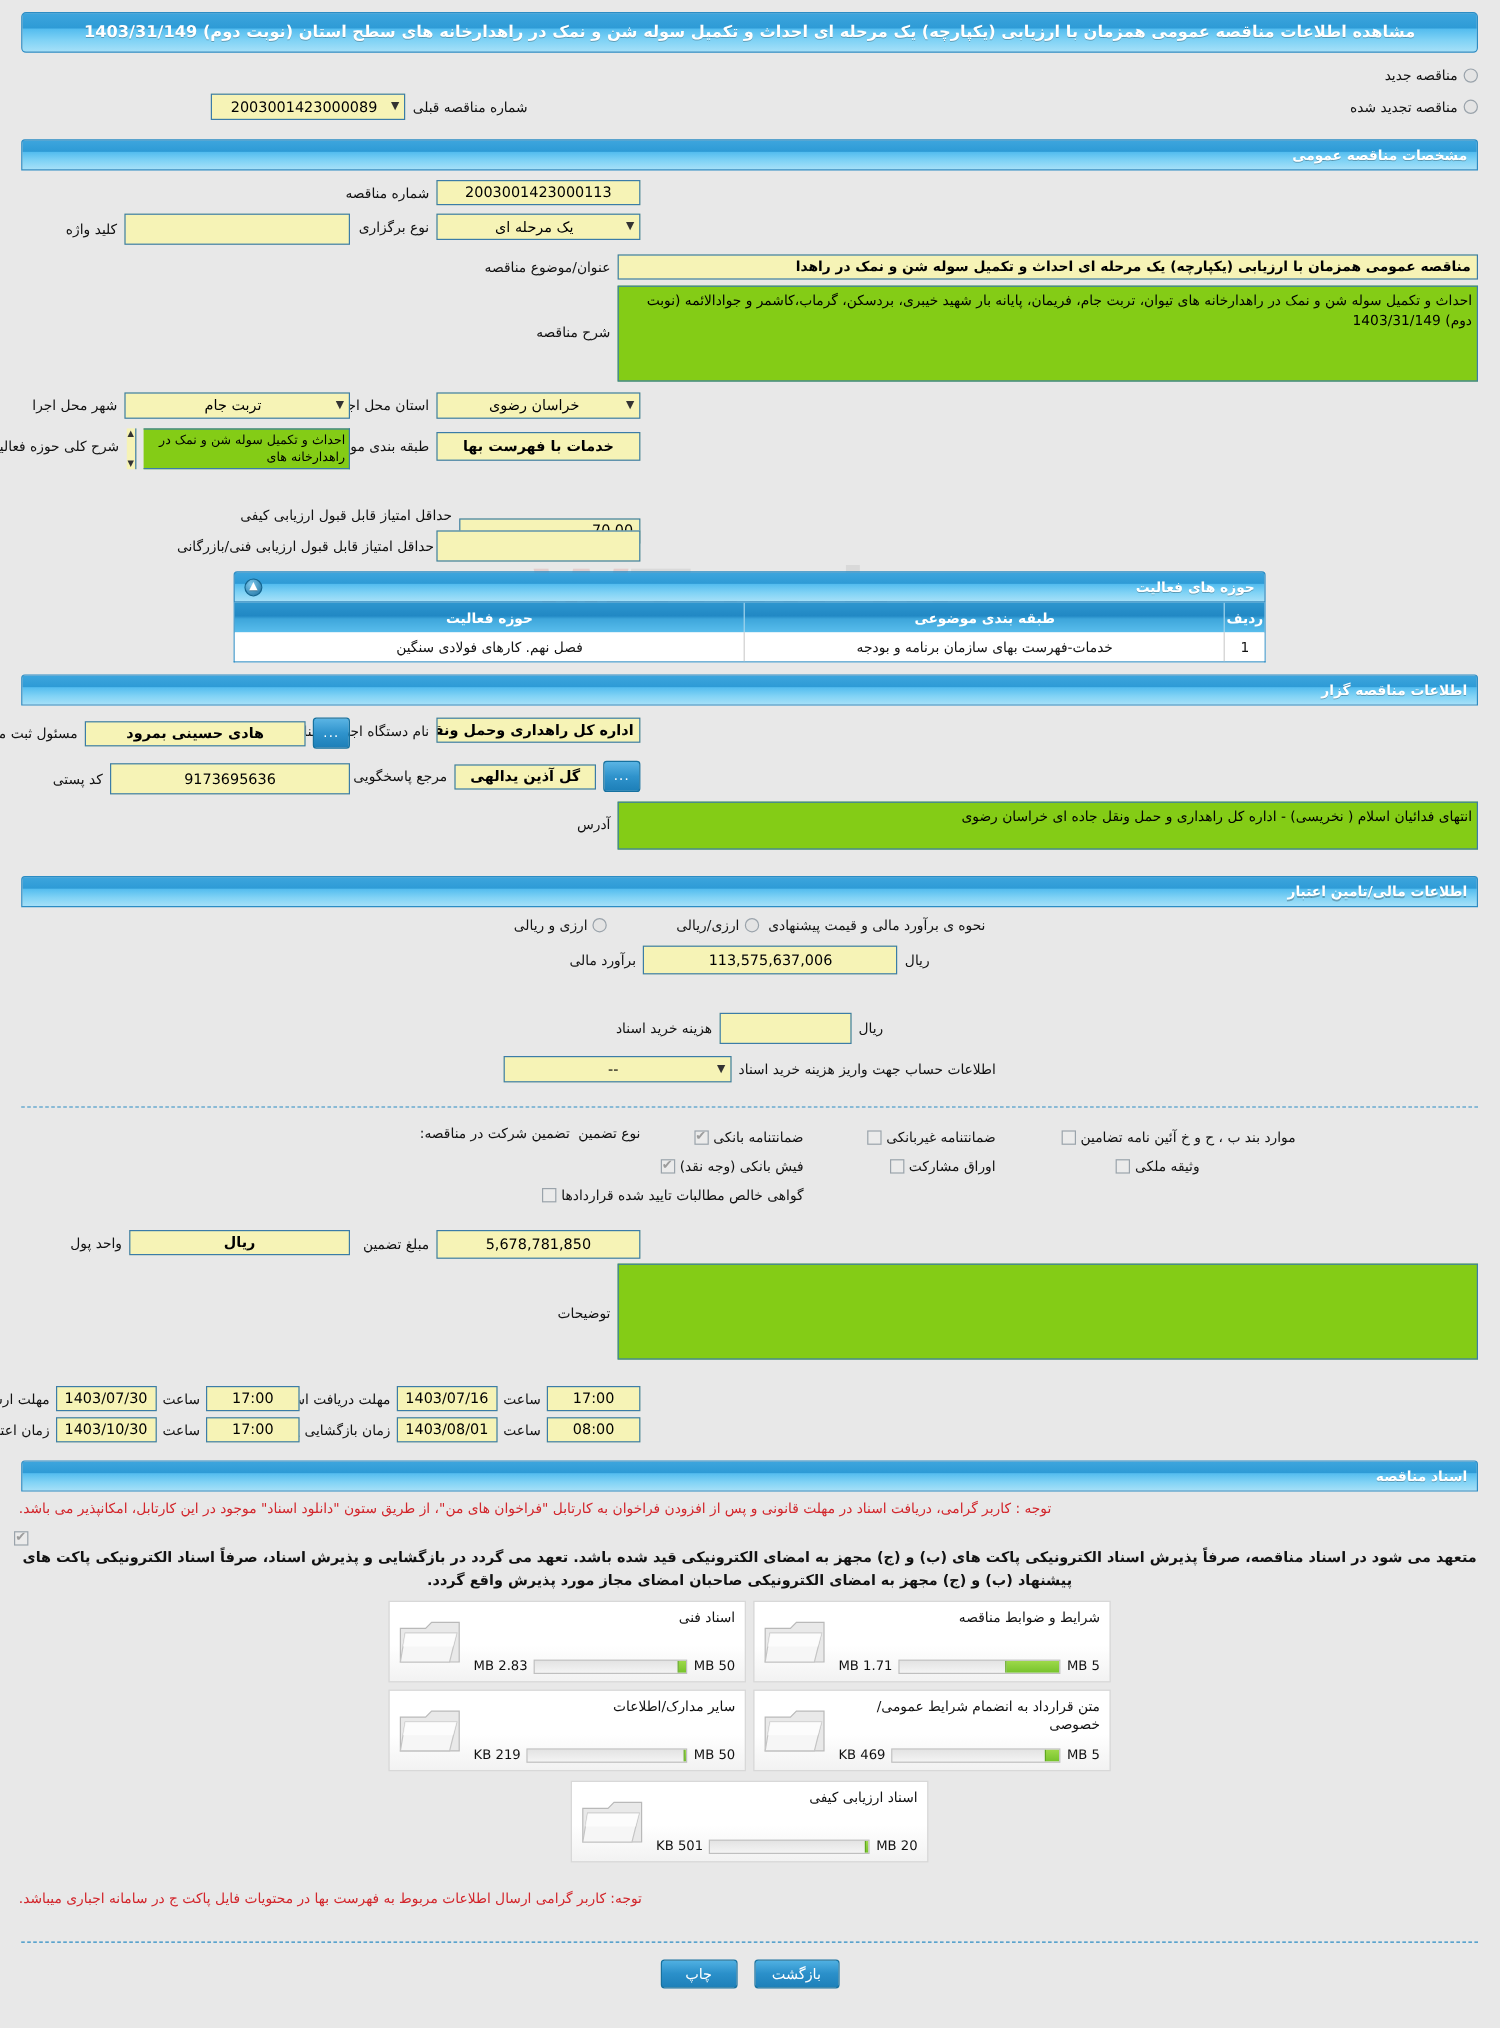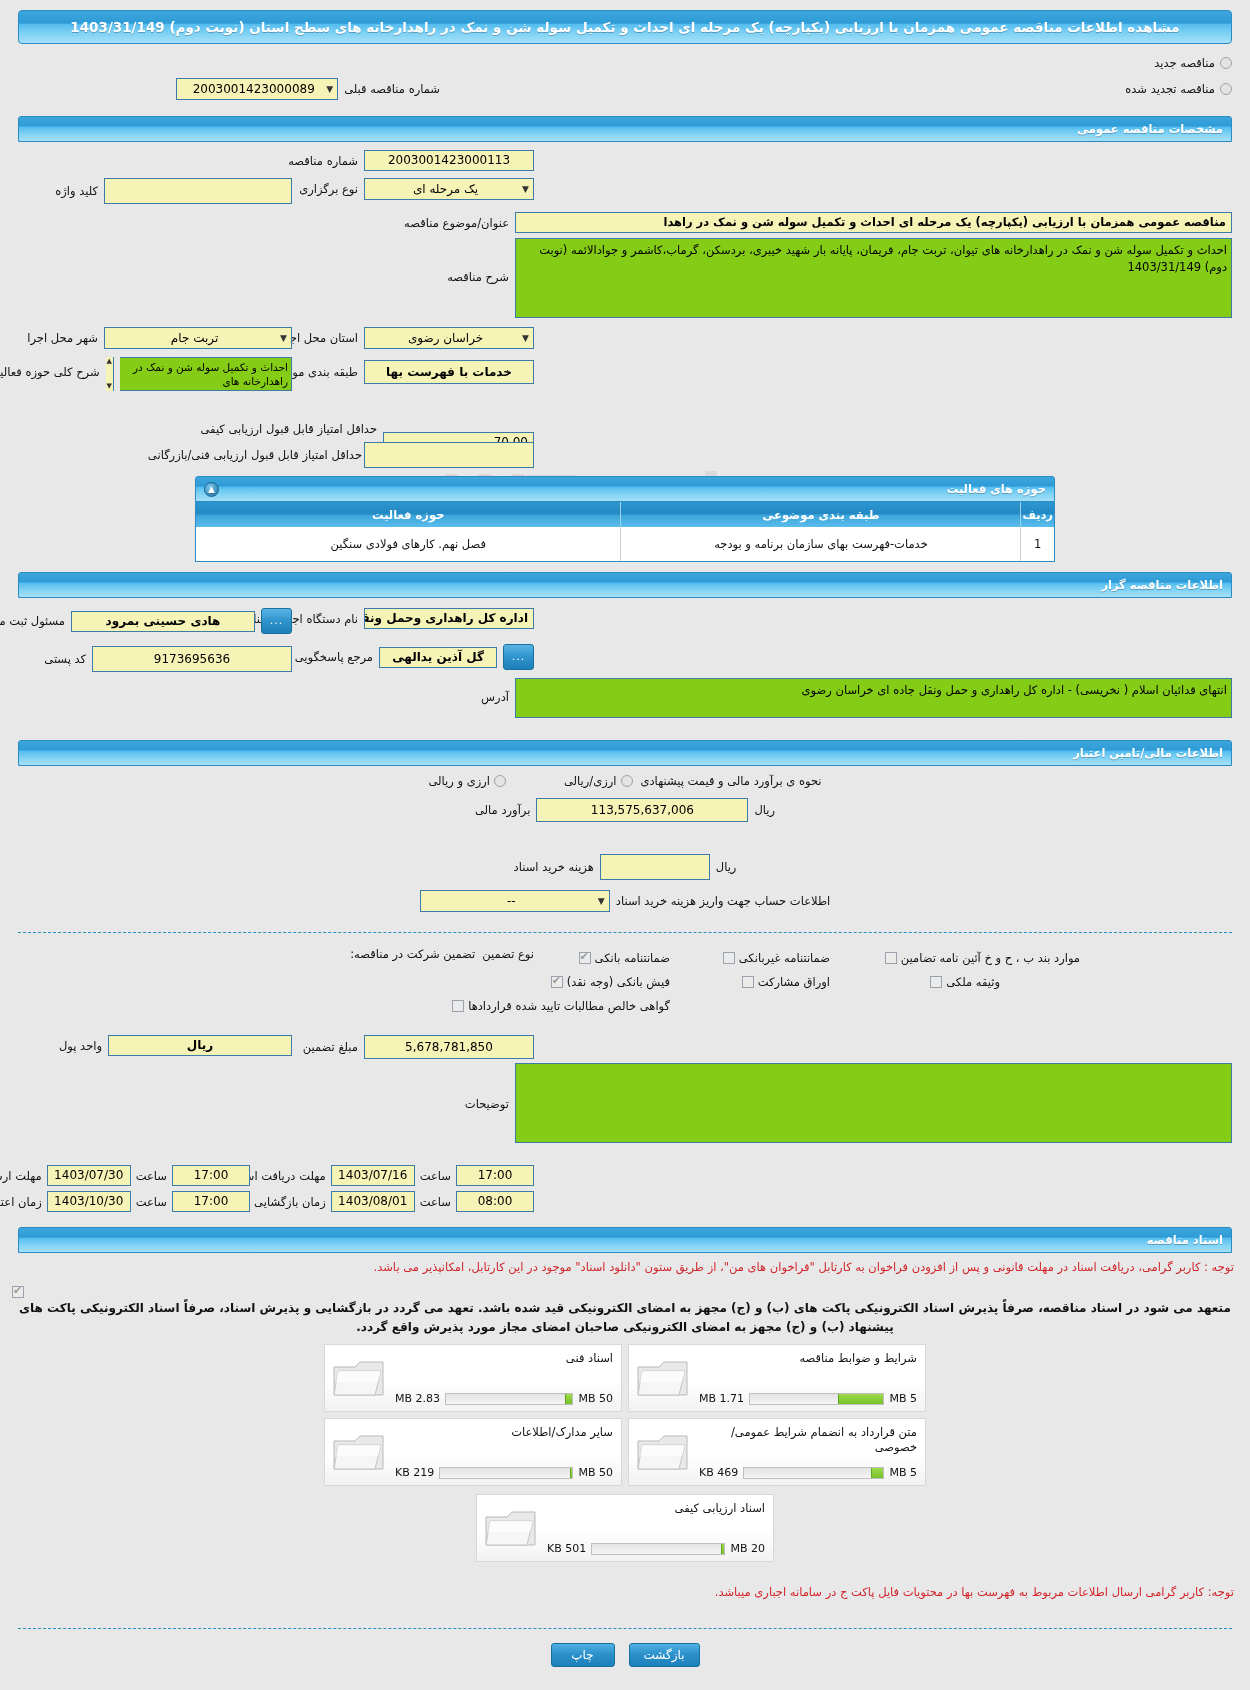--- a/index.html
+++ b/index.html
@@ -166,40 +166,40 @@
   table.act thead th {
     background: linear-gradient(to bottom, #2e96cf 0%, #2188c4 45%, #3ea6db 55%, #59bdec 100%);
     color: #fff;
     font-weight: bold;
     height: 25px;
     border-left: 1px solid #9fd3ec;
     text-align: center;
     font-size: 11.5px;
   }
   table.act tbody td {
-    height: 34px;
+    height: 24px;
     text-align: center;
     border-left: 1px solid #cfcfcf;
     color: #111;
     background: #fff;
     font-size: 11.5px;
   }
 
   
   .dotsep {
     margin: 10px 18px;
     border-top: 1px dashed #2b8cc4;
     height: 0;
   }
 
   
   .note-red {
     color: #d2252b;
     font-size: 11.5px;
-    text-align: right;
+    text-align: left;
     margin: 6px 16px 2px 16px;
     line-height: 1.5;
   }
   .note-bold {
     color: #111;
     font-weight: bold;
     font-size: 12px;
     text-align: center;
     margin: 2px 16px;
     line-height: 1.55;

